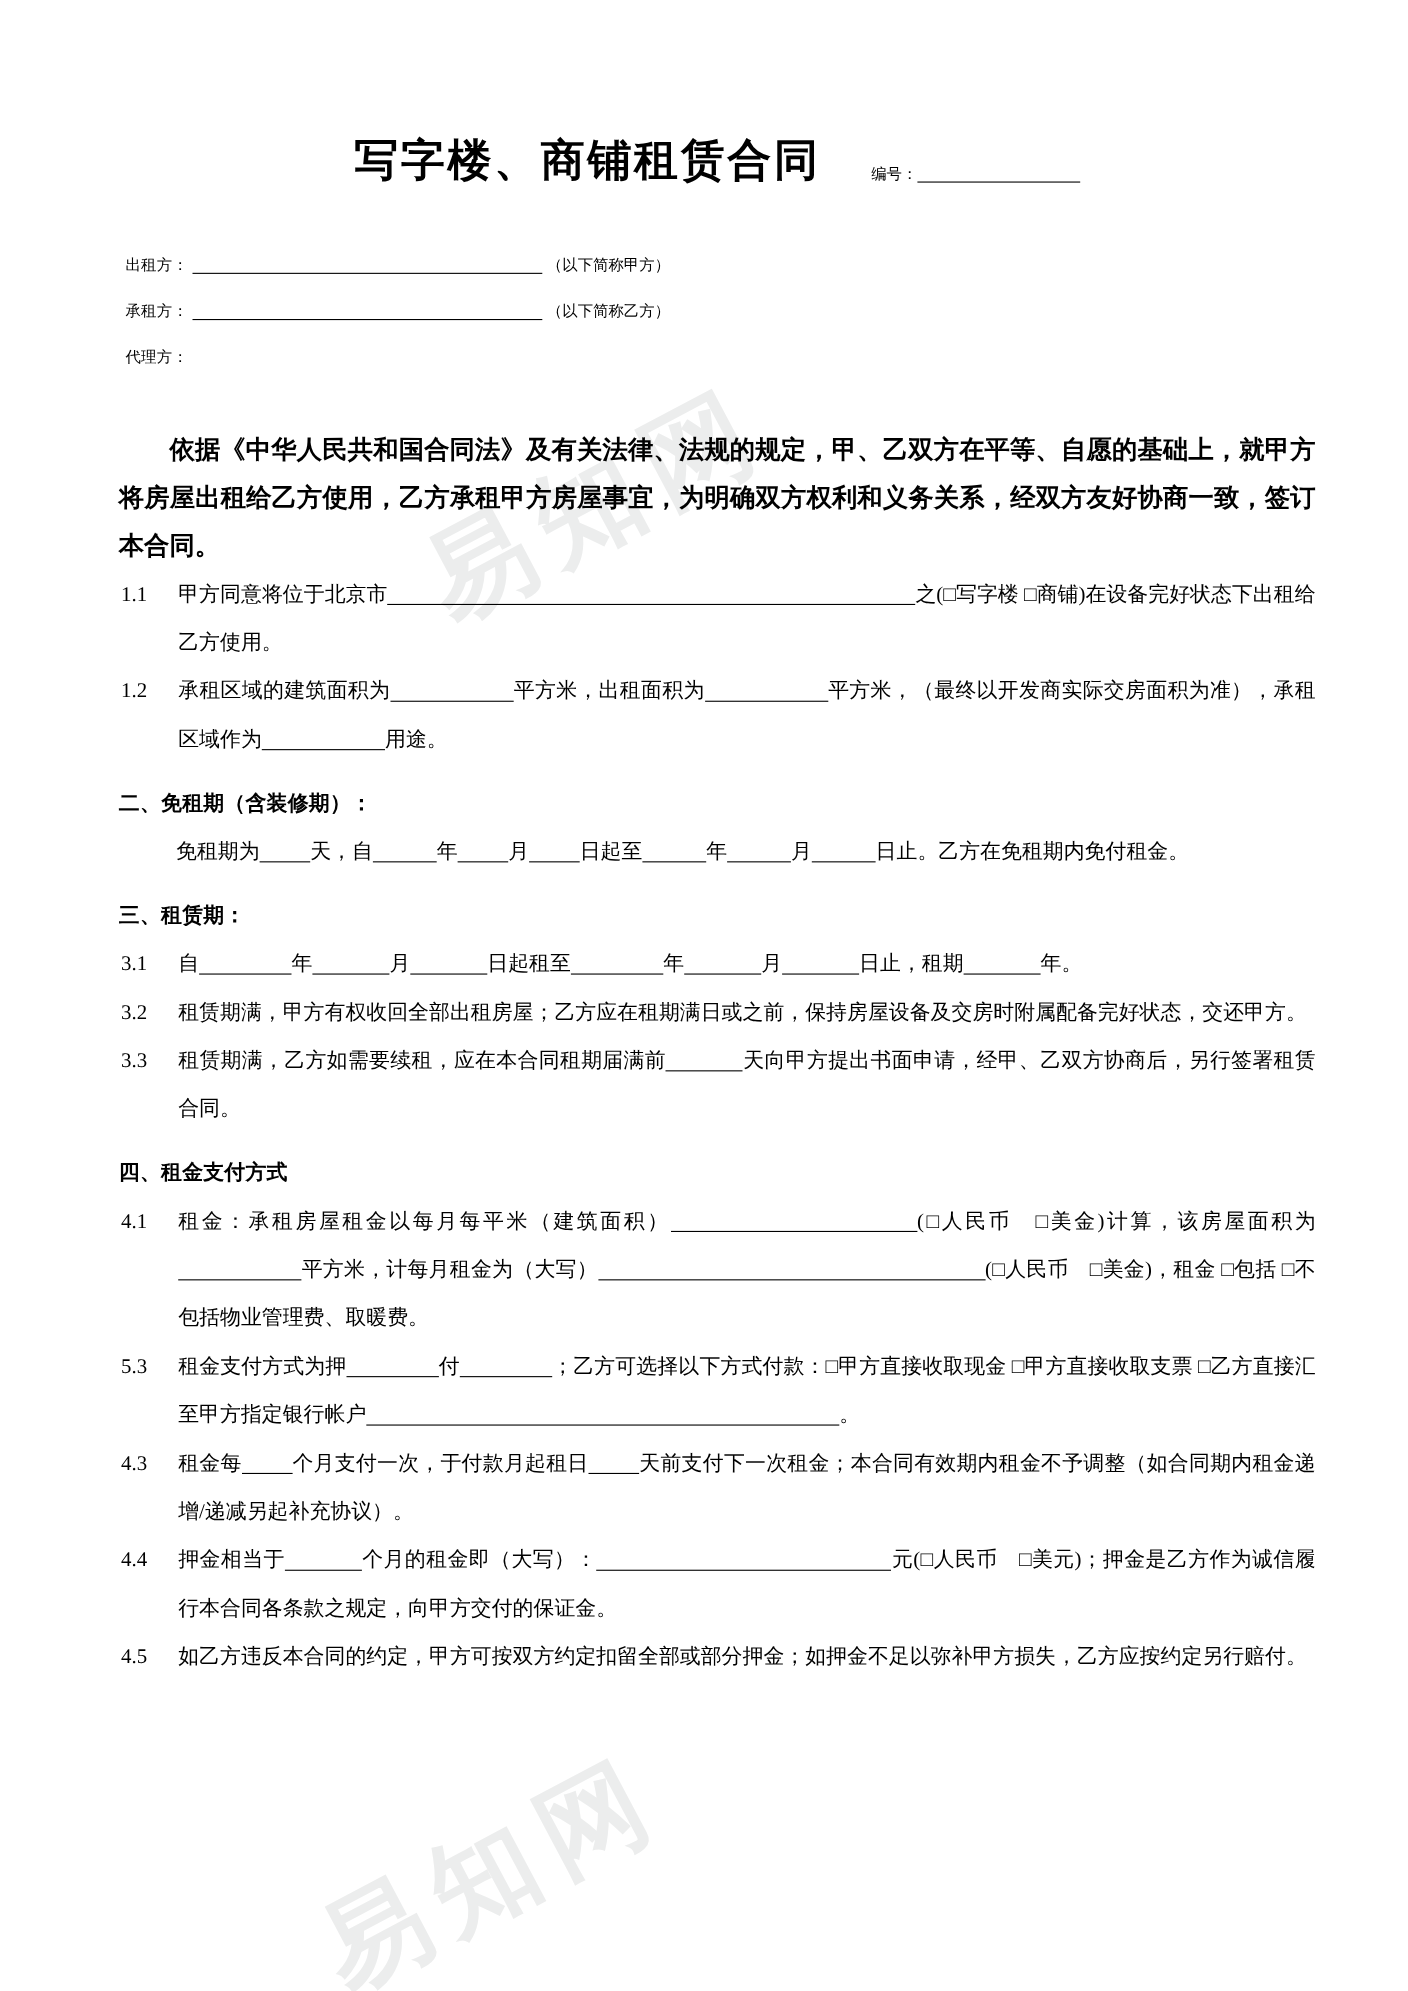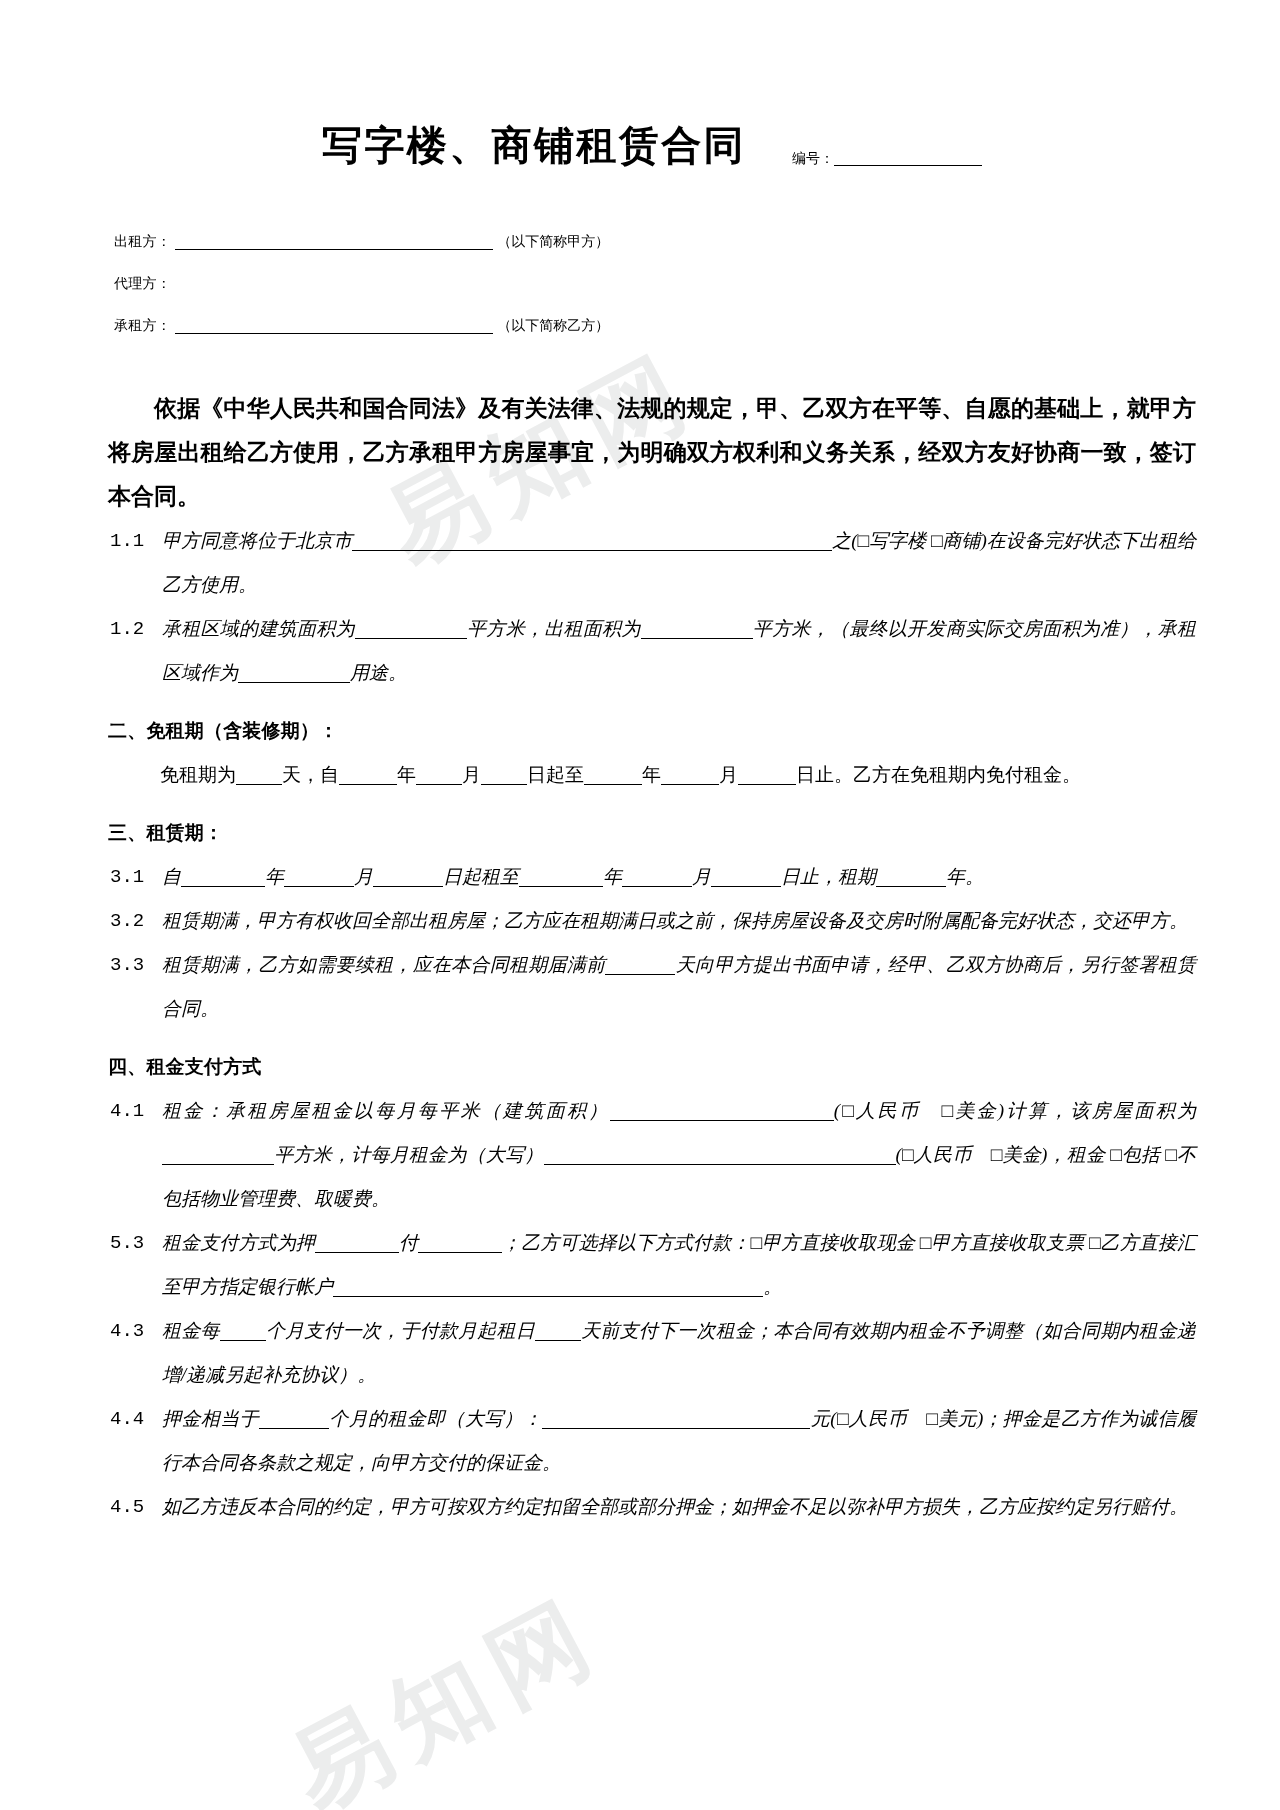--- a/index.html
+++ b/index.html
@@ -108,27 +108,25 @@
   }
 
   .clause {
     display: flex;
     font-size: 19px;
     line-height: 44px;
   }
   .clause .num {
     flex: 0 0 52px;
     padding-left: 2px;
-    font-family: Liberation Mono, monospace;
   }
   .clause .txt {
     flex: 1 1 auto;
     text-align: justify;
     text-justify: inter-ideograph;
-    font-style: italic;
   }
   .plain-indent {
     padding-left: 52px;
     font-size: 19px;
     line-height: 44px;
   }
 
   
   .u {
     display: inline-block;
@@ -157,22 +155,22 @@
 
   <div class="content">
 
     <div class="title-row">
       <div class="doc-title">写字楼、商铺租赁合同</div>
       <div class="doc-no"><span>编号：</span><span class="ln"></span></div>
     </div>
 
     <div class="parties">
       <div class="party-row"><span class="lbl">出租方：</span><span class="ln"></span><span>（以下简称甲方）</span></div>
+      <div class="party-row"><span class="lbl">承租方：</span><span class="ln"></span><span>（以下简称乙方）</span></div>
       <div class="party-row"><span class="lbl">代理方：</span></div>
-      <div class="party-row"><span class="lbl">承租方：</span><span class="ln"></span><span>（以下简称乙方）</span></div>
     </div>
 
     <div class="para intro">依据《中华人民共和国合同法》及有关法律、法规的规定，甲、乙双方在平等、自愿的基础上，就甲方将房屋出租给乙方使用，乙方承租甲方房屋事宜，为明确双方权利和义务关系，经双方友好协商一致，签订本合同。</div>
 
     <div id="sections-host">
         <div class="clause">
           <div class="num">1.1</div>
           <div class="txt"><span>甲方同意将位于北京市</span><span class="u wgrow"></span><span>之(□写字楼 □商铺)在设备完好状态下出租给乙方使用。</span></div>
         </div>
         <div class="clause">

